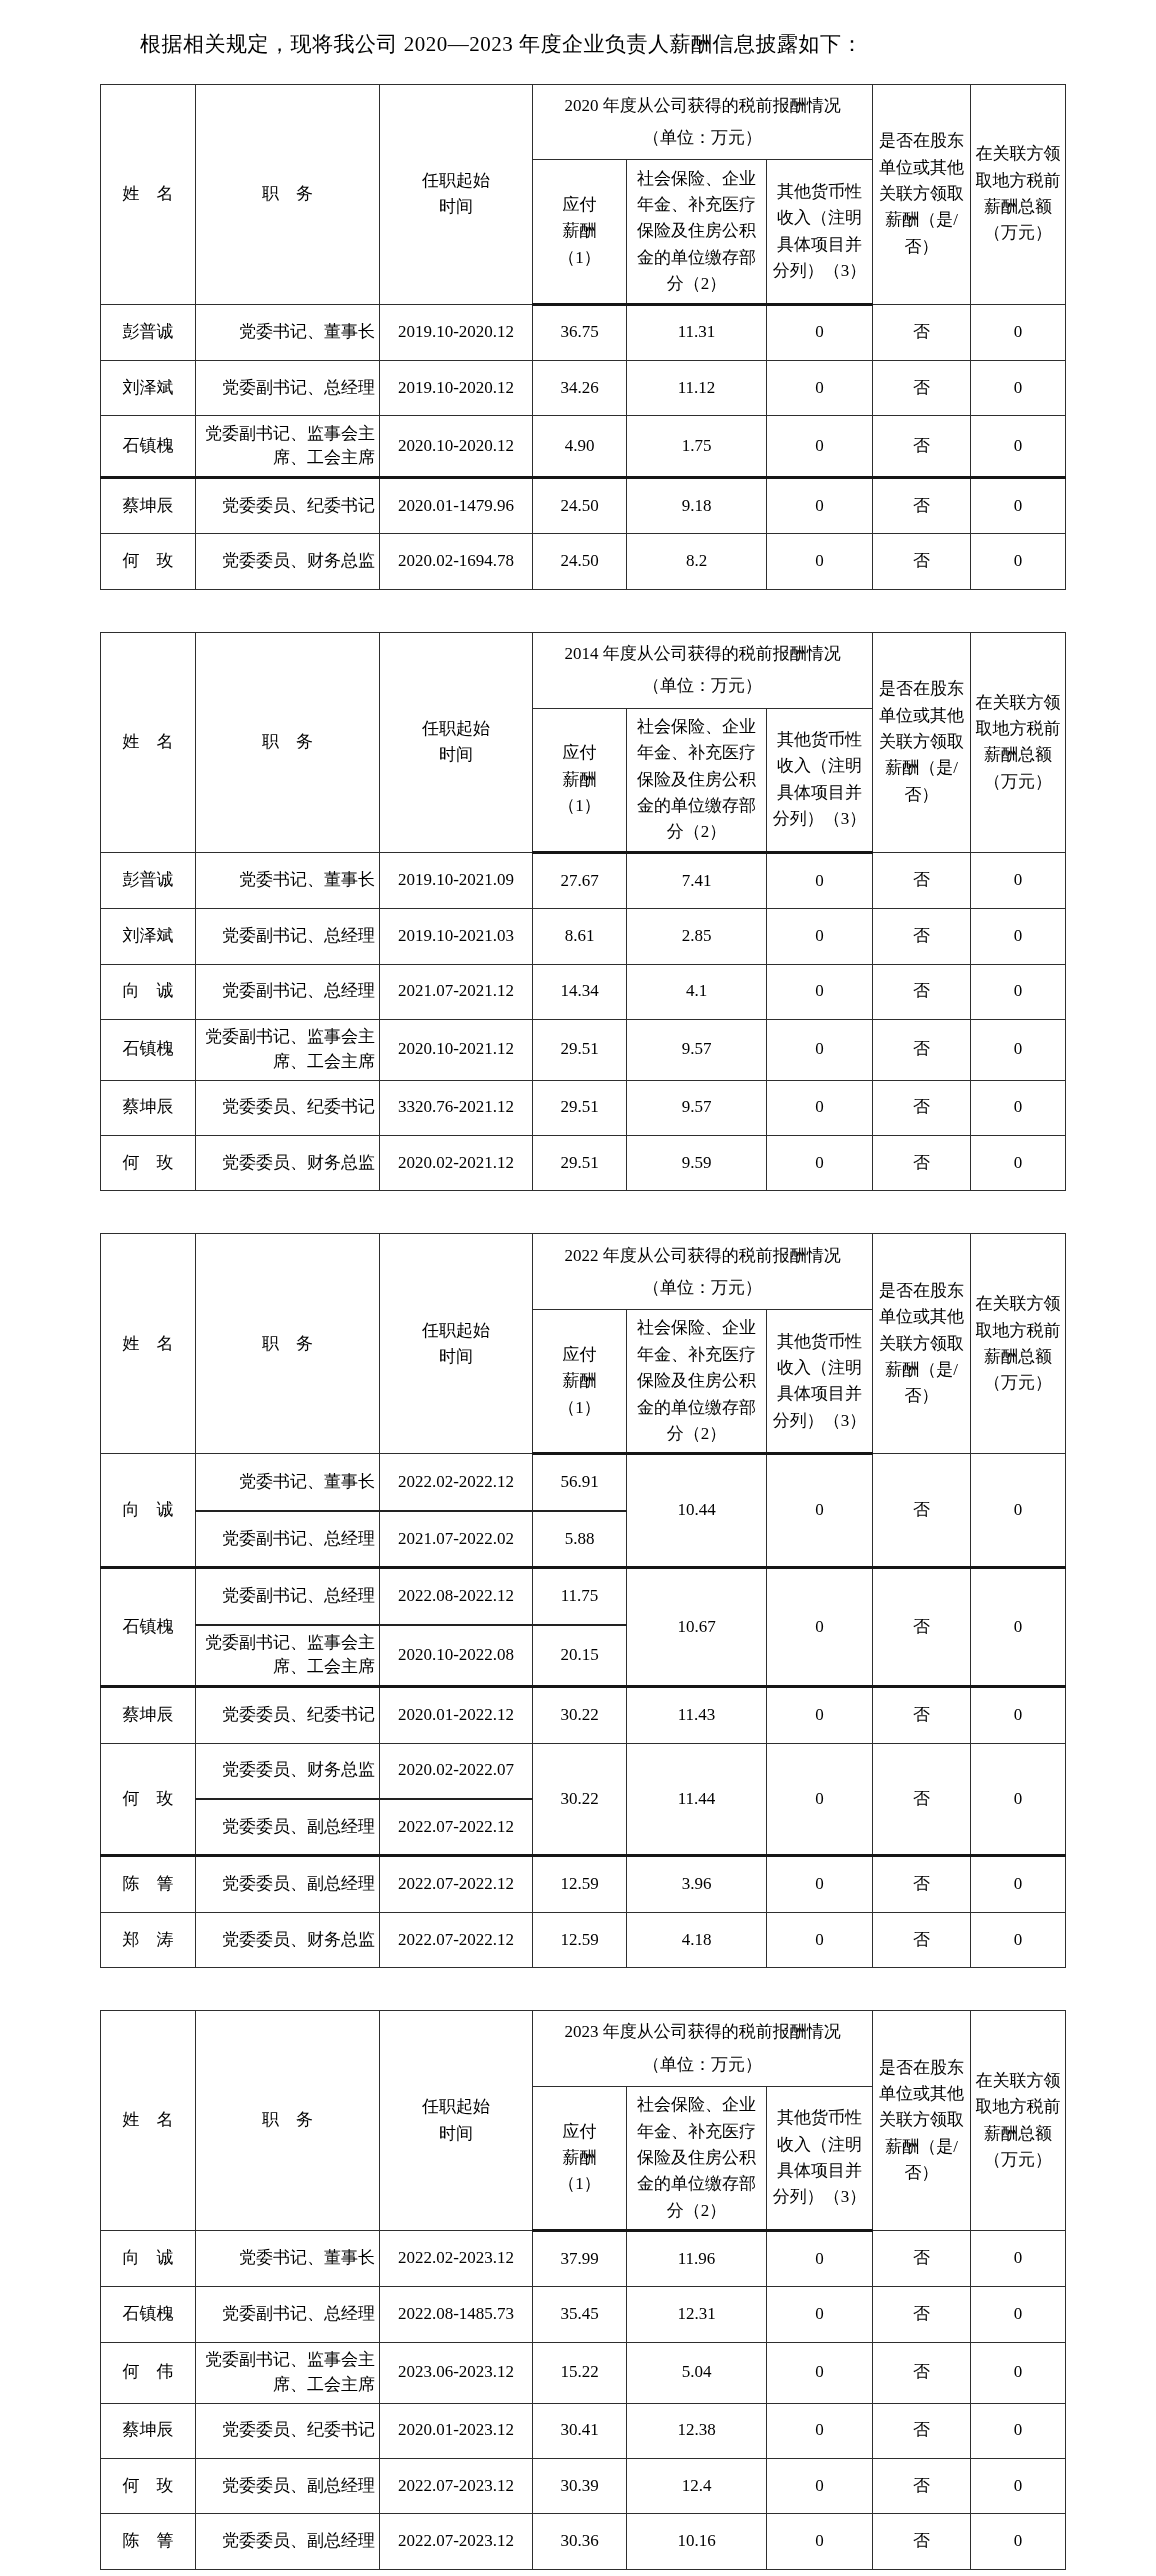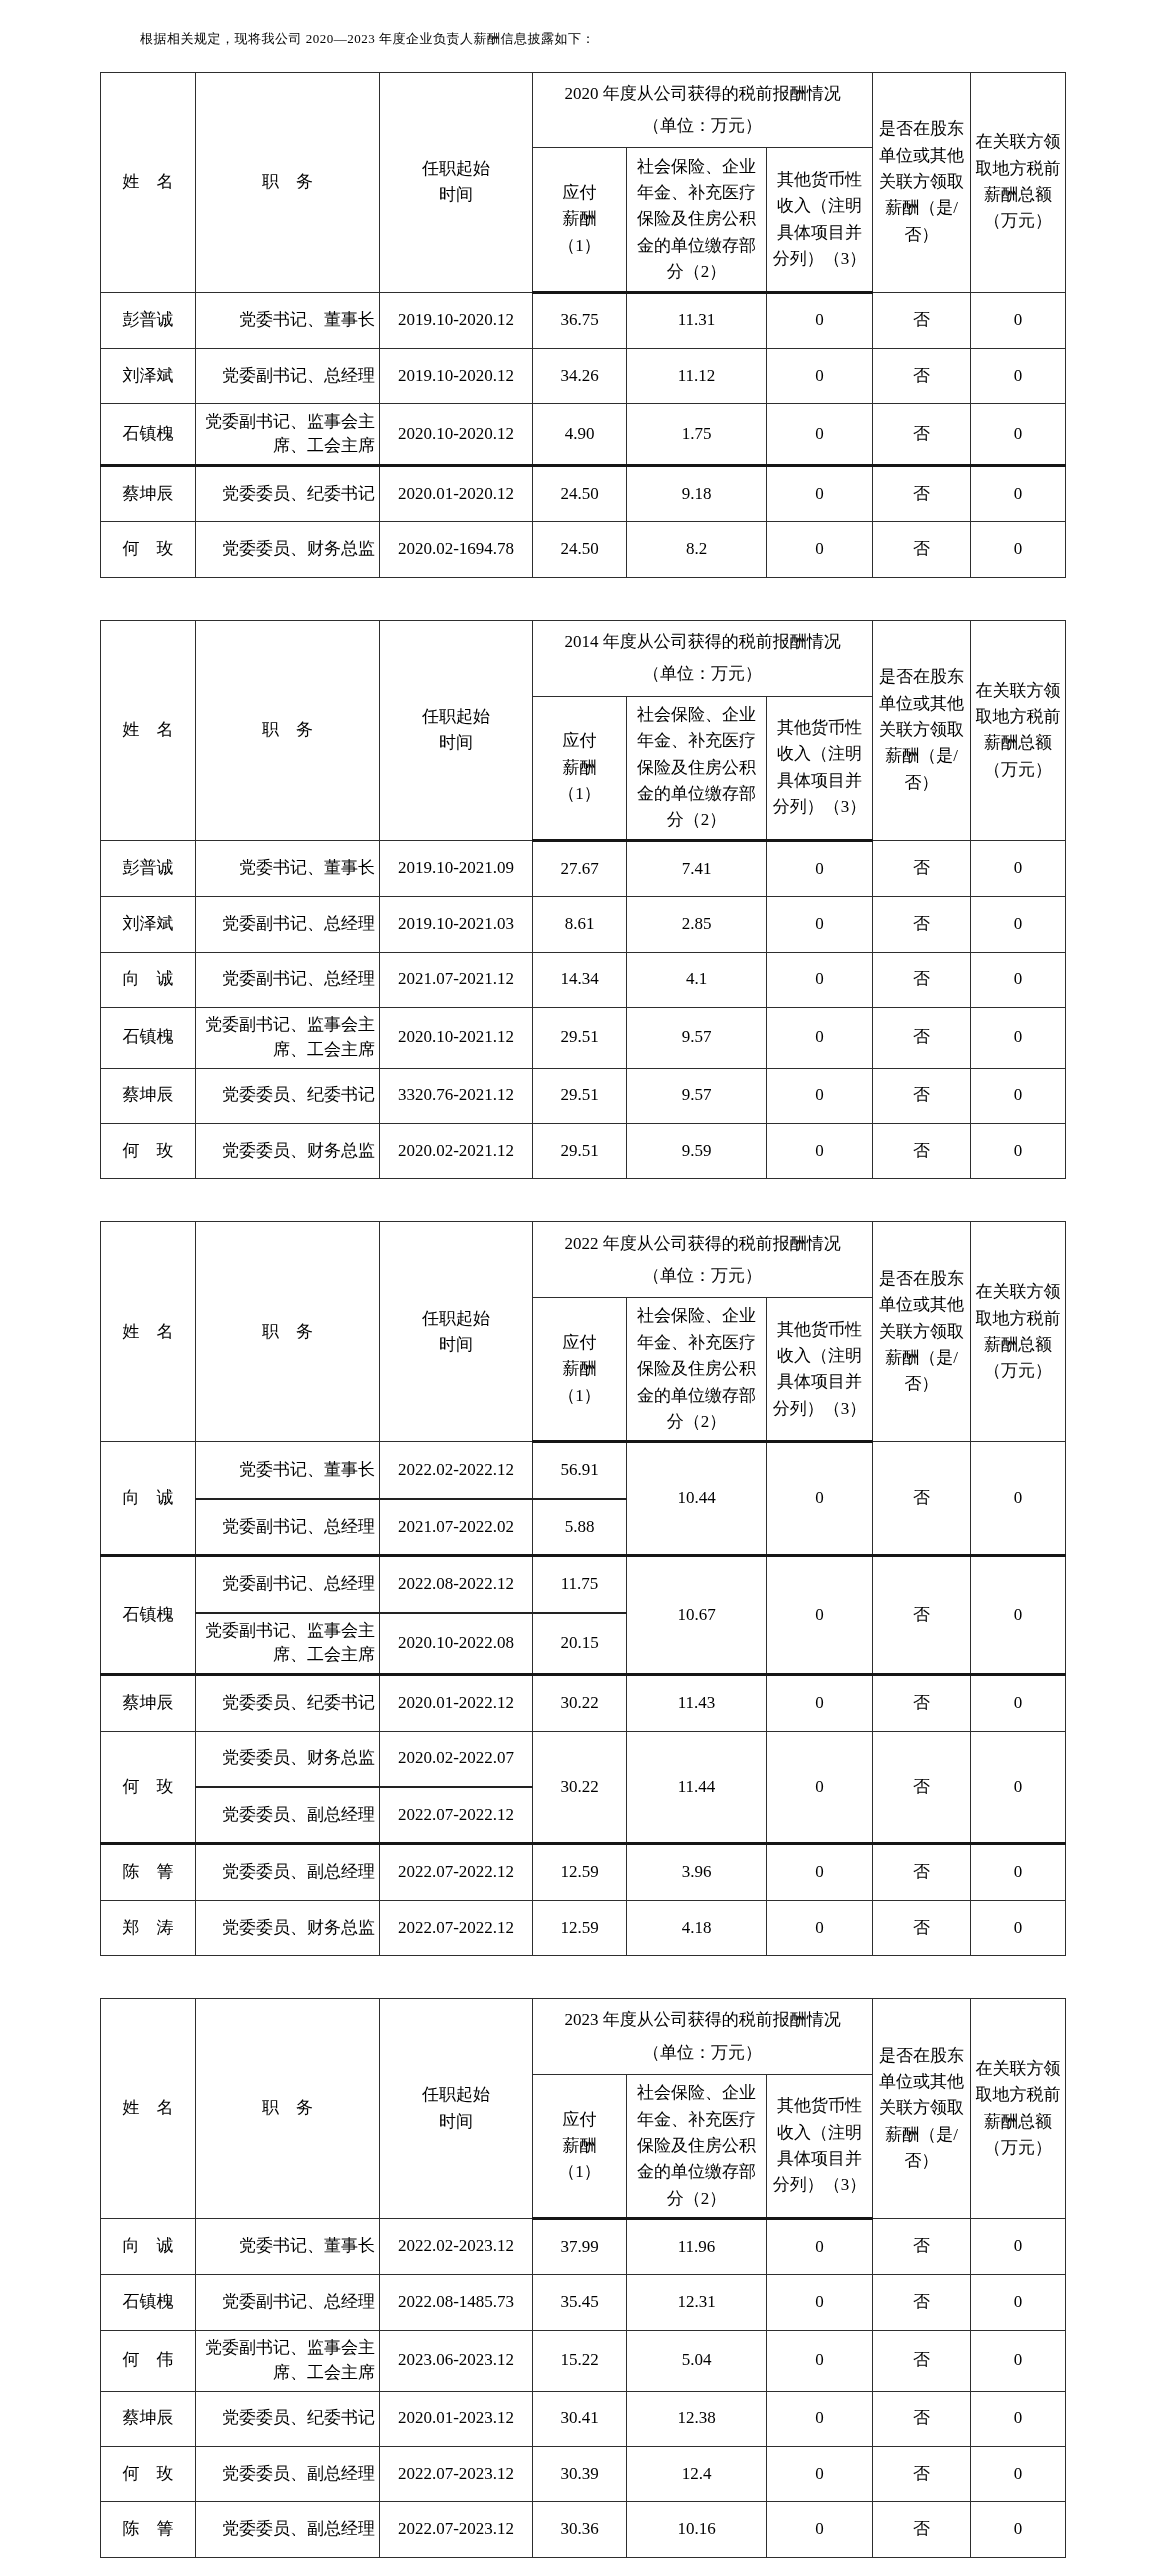--- a/index.html
+++ b/index.html
@@ -11,21 +11,21 @@
   }
   .page{
     width:1157px;
     height:2770px;
     box-sizing:border-box;
     padding:29px 90px 0 100px;
     overflow:hidden;
     background:#ffffff;
   }
   .intro{
-    font-size:13px;
+    font-size:21px;
     line-height:1.5;
     margin:0 0 23px 0;
     text-indent:40px;
     letter-spacing:0.5px;
     font-family:Liberation Serif, serif;
   }
   table.salary{
     border-collapse:collapse;
     table-layout:fixed;
     width:966px;
@@ -133,21 +133,21 @@
           <td class="col-start">2020.10-2020.12</td>
           <td class="col-payable">4.90</td>
           <td class="col-social">1.75</td>
           <td class="col-other">0</td>
           <td class="col-shareholder">否</td>
           <td class="col-related">0</td>
         </tr>
         <tr class="bt-thick">
           <td class="col-name">蔡坤辰</td>
           <td class="col-position">党委委员、纪委书记</td>
-          <td class="col-start">2020.01-2020.12</td>
+          <td class="col-start">2020.01-1479.96</td>
           <td class="col-payable">24.50</td>
           <td class="col-social">9.18</td>
           <td class="col-other">0</td>
           <td class="col-shareholder">否</td>
           <td class="col-related">0</td>
         </tr>
         <tr>
           <td class="col-name">何　玫</td>
           <td class="col-position">党委委员、财务总监</td>
           <td class="col-start">2020.02-1694.78</td>

